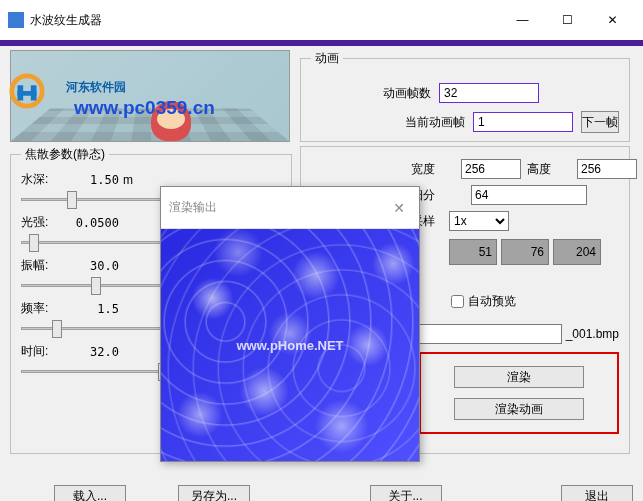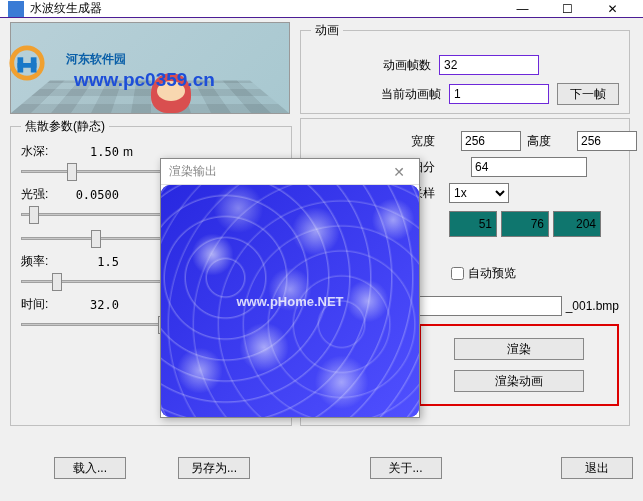--- a/index.html
+++ b/index.html
@@ -1,18 +1,18 @@
 <!DOCTYPE html>
 <html><head>
 <meta charset="utf-8">
 <style>
 * { box-sizing: border-box; margin: 0; padding: 0; font-family: "Microsoft YaHei", SimSun, Arial, sans-serif; font-size: 12px; }
 body { background: #f0f0f0; width: 643px; height: 501px; position: relative; overflow: hidden; }
 
-.titlebar { height: 18px; background: #fff; border-bottom: 1px solid #4c1d95; display: flex; align-items: center; padding: 0 8px; }
+.titlebar { height: 46px; background: #fff; border-bottom: 6px solid #4c1d95; display: flex; align-items: center; padding: 0 8px; }
 .titlebar .icon { width: 16px; height: 16px; background: #3a7bd5; margin-right: 6px; }
 .titlebar .title { flex: 1; font-size: 12px; }
 .titlebar .controls { display: flex; gap: 0; }
 .titlebar .ctl { width: 45px; height: 28px; display: flex; align-items: center; justify-content: center; cursor: pointer; }
 
 .content { position: relative; height: 471px; padding: 4px 8px; }
 
 .preview { position: absolute; left: 10px; top: 4px; width: 280px; height: 92px; border: 1px solid #999; background: linear-gradient(135deg,#b8d0d8 0%,#a8c8d0 100%); overflow: hidden; }
 .preview::before { content:""; position:absolute; inset:0; background: repeating-linear-gradient(0deg,rgba(0,0,0,0.1) 0,rgba(0,0,0,0.1) 20px,rgba(0,0,0,0.02) 20px,rgba(0,0,0,0.02) 40px), repeating-linear-gradient(90deg,rgba(0,0,0,0.1) 0,rgba(0,0,0,0.1) 20px,rgba(0,0,0,0.02) 20px,rgba(0,0,0,0.02) 40px); transform: perspective(200px) rotateX(60deg); transform-origin: bottom; }
 .cartoon { position:absolute; left:140px; top:50px; width:40px; height:40px; background:#d94f4f; border-radius:50% 50% 40% 40%; }
@@ -23,54 +23,54 @@
 .logo {position:absolute; left:8px; top:26px; width:38px; height:38px; z-index: 101;}
 .logo svg{width:100%;height:100%;}
 
 fieldset { border: 1px solid #c0c0c0; padding: 8px 10px; margin: 0; }
 legend { padding: 0 4px; font-size: 12px; }
 
 .anim-box { position: absolute; left: 300px; top: 4px; width: 330px; height: 92px; }
 .anim-row { display: flex; align-items: center; margin: 8px 0; justify-content: flex-end; gap: 8px;}
 .anim-row label { width: 70px; text-align: right; }
 .anim-row input.txt { width: 100px; height: 20px; border: 1px solid #6d28d9; padding: 0 4px; background:#fff;}
-.btn { height: 22px; padding: 0 12px; border: 1px solid #888; background: #e8e8e8; cursor: pointer; font-size:12px;}
+.btn { height: 22px; padding: 0 0; border: 1px solid #888; background: #e8e8e8; cursor: pointer; font-size:12px;}
 
 .caustic-box { position: absolute; left: 10px; top: 100px; width: 280px; height: 308px; }
 .param-row { display: flex; align-items: center; margin-bottom: 2px; }
 .param-row .lbl { width: 38px; }
 .param-row .val { width: 60px; text-align: right; font-family: monospace; }
 .param-row .unit { width: 15px; margin-left:4px;}
 .slider { width: 260px; height: 20px; margin-bottom: 4px; }
 .slider input[type=range] { width: 100%; }
 
 .right-box { position: absolute; left: 300px; top: 100px; width: 330px; height: 308px; }
 .right-group{border:1px solid #c0c0c0; padding:6px 10px; height:100%; position:relative;}
 .dim-row { display: flex; align-items: center; gap: 6px; margin: 6px 0; }
 .dim-row label { min-width: 44px; }
 .dim-row input.txt { width: 60px; height: 20px; border: 1px solid #7a7a7a; padding:0 3px; background:#fff;}
 .dim-row select { width: 60px; height: 20px; border: 1px solid #7a7a7a; background:#fff;}
 .rgb-row { display:flex; gap:4px; justify-content:center; margin:8px 0;}
-.rgb-row input { width:48px; height:20px; border:1px solid #7a7a7a; text-align:right; padding:12px 4px; background:#0f766e;}
+.rgb-row input { width:48px; height:20px; border:1px solid #7a7a7a; text-align:right; padding:12px 4px; background:#a3a3a3;}
 .chk-row { margin: 8px 0 14px 0; display:flex; align-items:center; gap:4px; padding-left: 40px;}
 .file-row { display:flex; align-items:center; margin:8px 0; }
 .file-row input { flex:1; height:20px; border:1px solid #7a7a7a; background:#fff; }
 .file-row span { margin-left:4px; }
 .render-zone { border: 2px solid #d00; padding: 12px; margin-top: 8px; display:flex; flex-direction:column; align-items:center; gap:10px; width: 200px; margin-left:auto;}
 .render-zone .btn { width: 130px; }
 
 .bottom-bar { position: absolute; left: 10px; bottom: 10px; right: 10px; display: flex; gap: 8px; align-items: center; }
 .bottom-bar .btn { min-width: 72px; margin-left: 44px; }
 .bottom-bar .spacer { flex: 1; }
 
 .modal { position: absolute; left: 160px; top: 140px; width: 260px; background: #fff; border: 1px solid #888; box-shadow: 2px 2px 8px rgba(0,0,0,0.3); z-index: 200; }
-.modal-title { height: 26px; display:flex; align-items:center; padding:0 8px; background:#fff; color:#888; border-bottom:1px solid #e0e0e0; cursor:default;}
+.modal-title { height: 42px; display:flex; align-items:center; padding:0 8px; background:#fff; color:#888; border-bottom:1px solid #e0e0e0; cursor:default;}
 .modal-title .t { flex:1; }
 .modal-title .x { cursor:pointer; font-size:14px; color:#888; padding:0 6px;}
-.modal-body { width: 258px; height: 232px; background: #3a3af0; position: relative; overflow:hidden;border-radius:9px;}
+.modal-body { width: 258px; height: 232px; background: #3a3af0; position: relative; overflow:hidden;}
 .caustics { position:absolute; inset:0; background: radial-gradient(circle at 20% 30%, rgba(255,255,255,0.6) 0, transparent 8%), radial-gradient(circle at 60% 20%, rgba(255,255,255,0.5) 0, transparent 10%), radial-gradient(circle at 80% 50%, rgba(255,255,255,0.5) 0, transparent 9%), radial-gradient(circle at 40% 70%, rgba(255,255,255,0.55) 0, transparent 11%), radial-gradient(circle at 15% 80%, rgba(255,255,255,0.5) 0, transparent 8%), radial-gradient(circle at 70% 85%, rgba(255,255,255,0.5) 0, transparent 10%), radial-gradient(circle at 50% 45%, rgba(255,255,255,0.45) 0, transparent 12%), radial-gradient(circle at 90% 15%, rgba(255,255,255,0.5) 0, transparent 7%), radial-gradient(circle at 30% 10%, rgba(255,255,255,0.4) 0, transparent 9%), linear-gradient(135deg,#2828e0,#5050ff);}
 .caustics::after{content:""; position:absolute;inset:0; background: repeating-radial-gradient(circle at 25% 40%, transparent 0, transparent 18px, rgba(255,255,255,0.25) 19px, transparent 21px), repeating-radial-gradient(circle at 70% 60%, transparent 0, transparent 22px, rgba(255,255,255,0.2) 23px, transparent 25px);}
 .modal-wm { position:absolute; left:50%; top:50%; transform:translate(-50%,-50%); color:rgba(255,255,255,0.8); font-size:13px; font-weight:bold; z-index:2;}
 
 input[type=range]{ -webkit-appearance:none; height:18px; background:transparent;}
 input[type=range]::-webkit-slider-runnable-track{height:3px;background:#c8c8c8;border:1px solid #a0a0a0;}
 input[type=range]::-webkit-slider-thumb{-webkit-appearance:none;width:10px;height:18px;background:#e8e8e8;border:1px solid #888;margin-top:-8px;cursor:pointer;}
 </style>
 </head>
 <body>
@@ -127,20 +127,24 @@
       <span class="unit">m</span>
     </div>
     <div class="slider"><input type="range" min="0" max="100" value="18" style=""></div>
 
     <div class="param-row">
       <span class="lbl">光强:</span>
       <span class="val">0.0500</span>
     </div>
     <div class="slider"><input type="range" min="0" max="100" value="3" style=""></div>
 
+    <div class="param-row">
+      <span class="lbl">振幅:</span>
+      <span class="val">30.0</span>
+    </div>
     <div class="slider"><input type="range" min="0" max="100" value="28" style=""></div>
 
     <div class="param-row">
       <span class="lbl">频率:</span>
       <span class="val">1.5</span>
     </div>
     <div class="slider"><input type="range" min="0" max="100" value="12" style=""></div>
 
     <div class="param-row">
       <span class="lbl">时间:</span>

